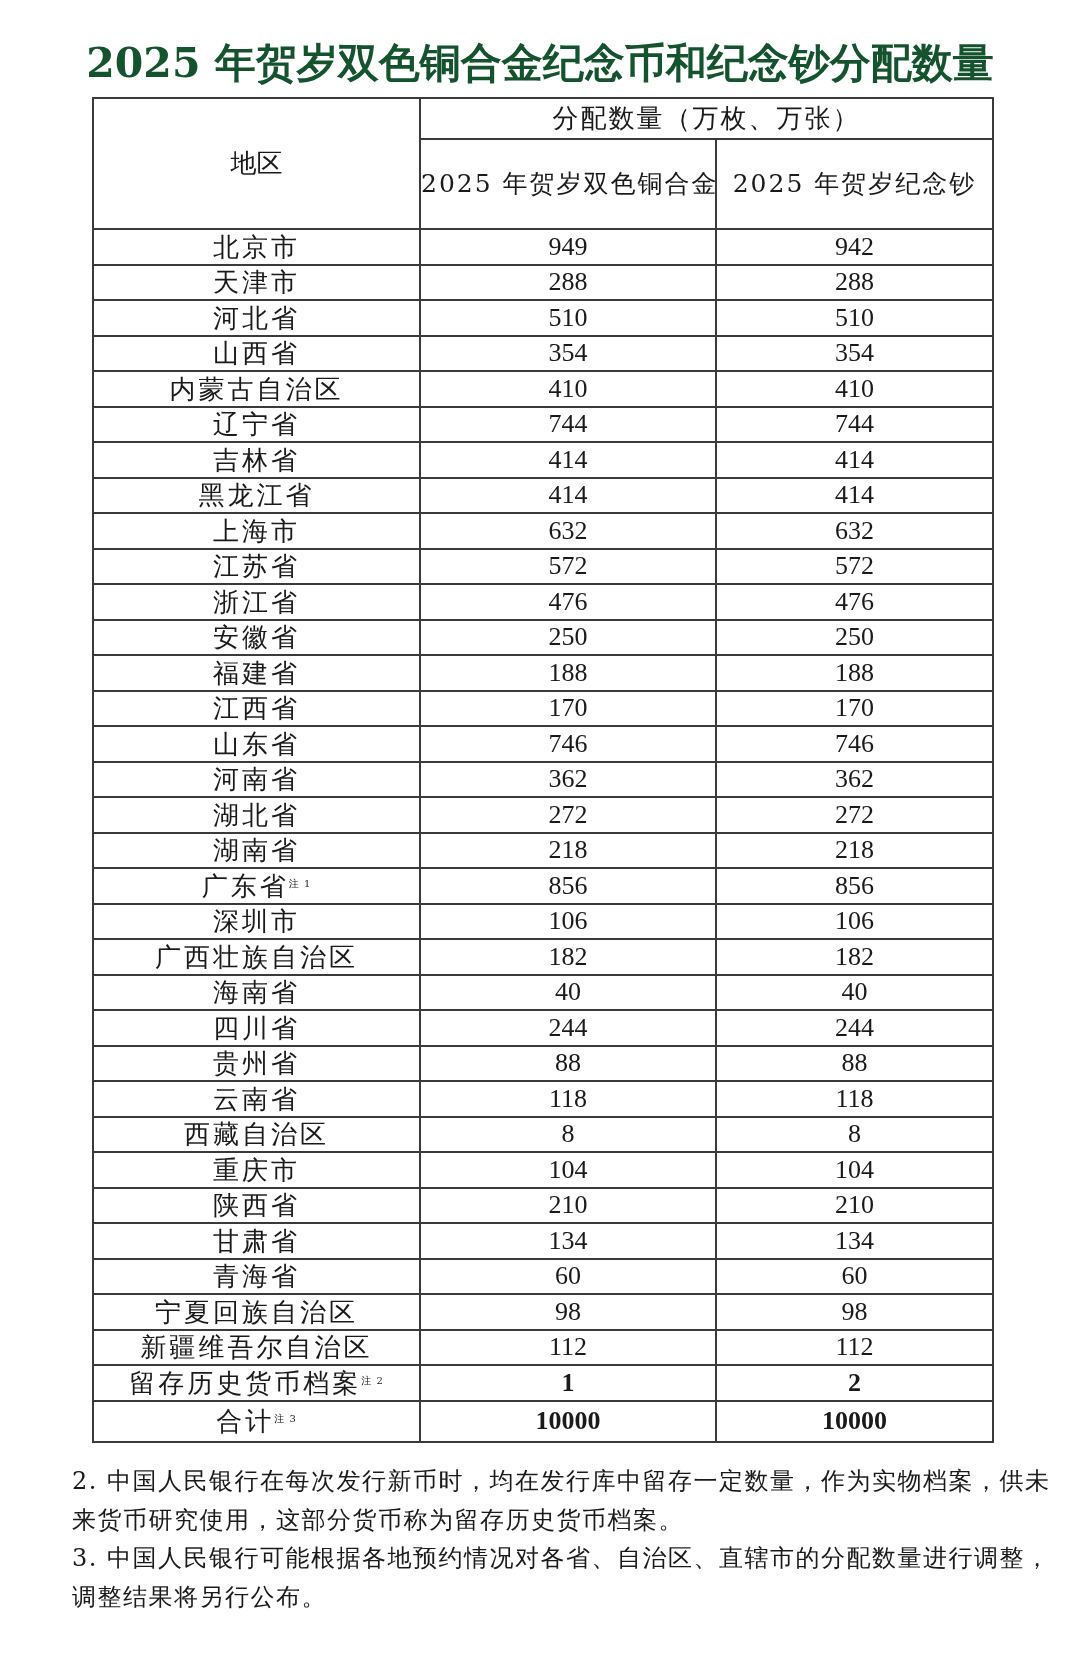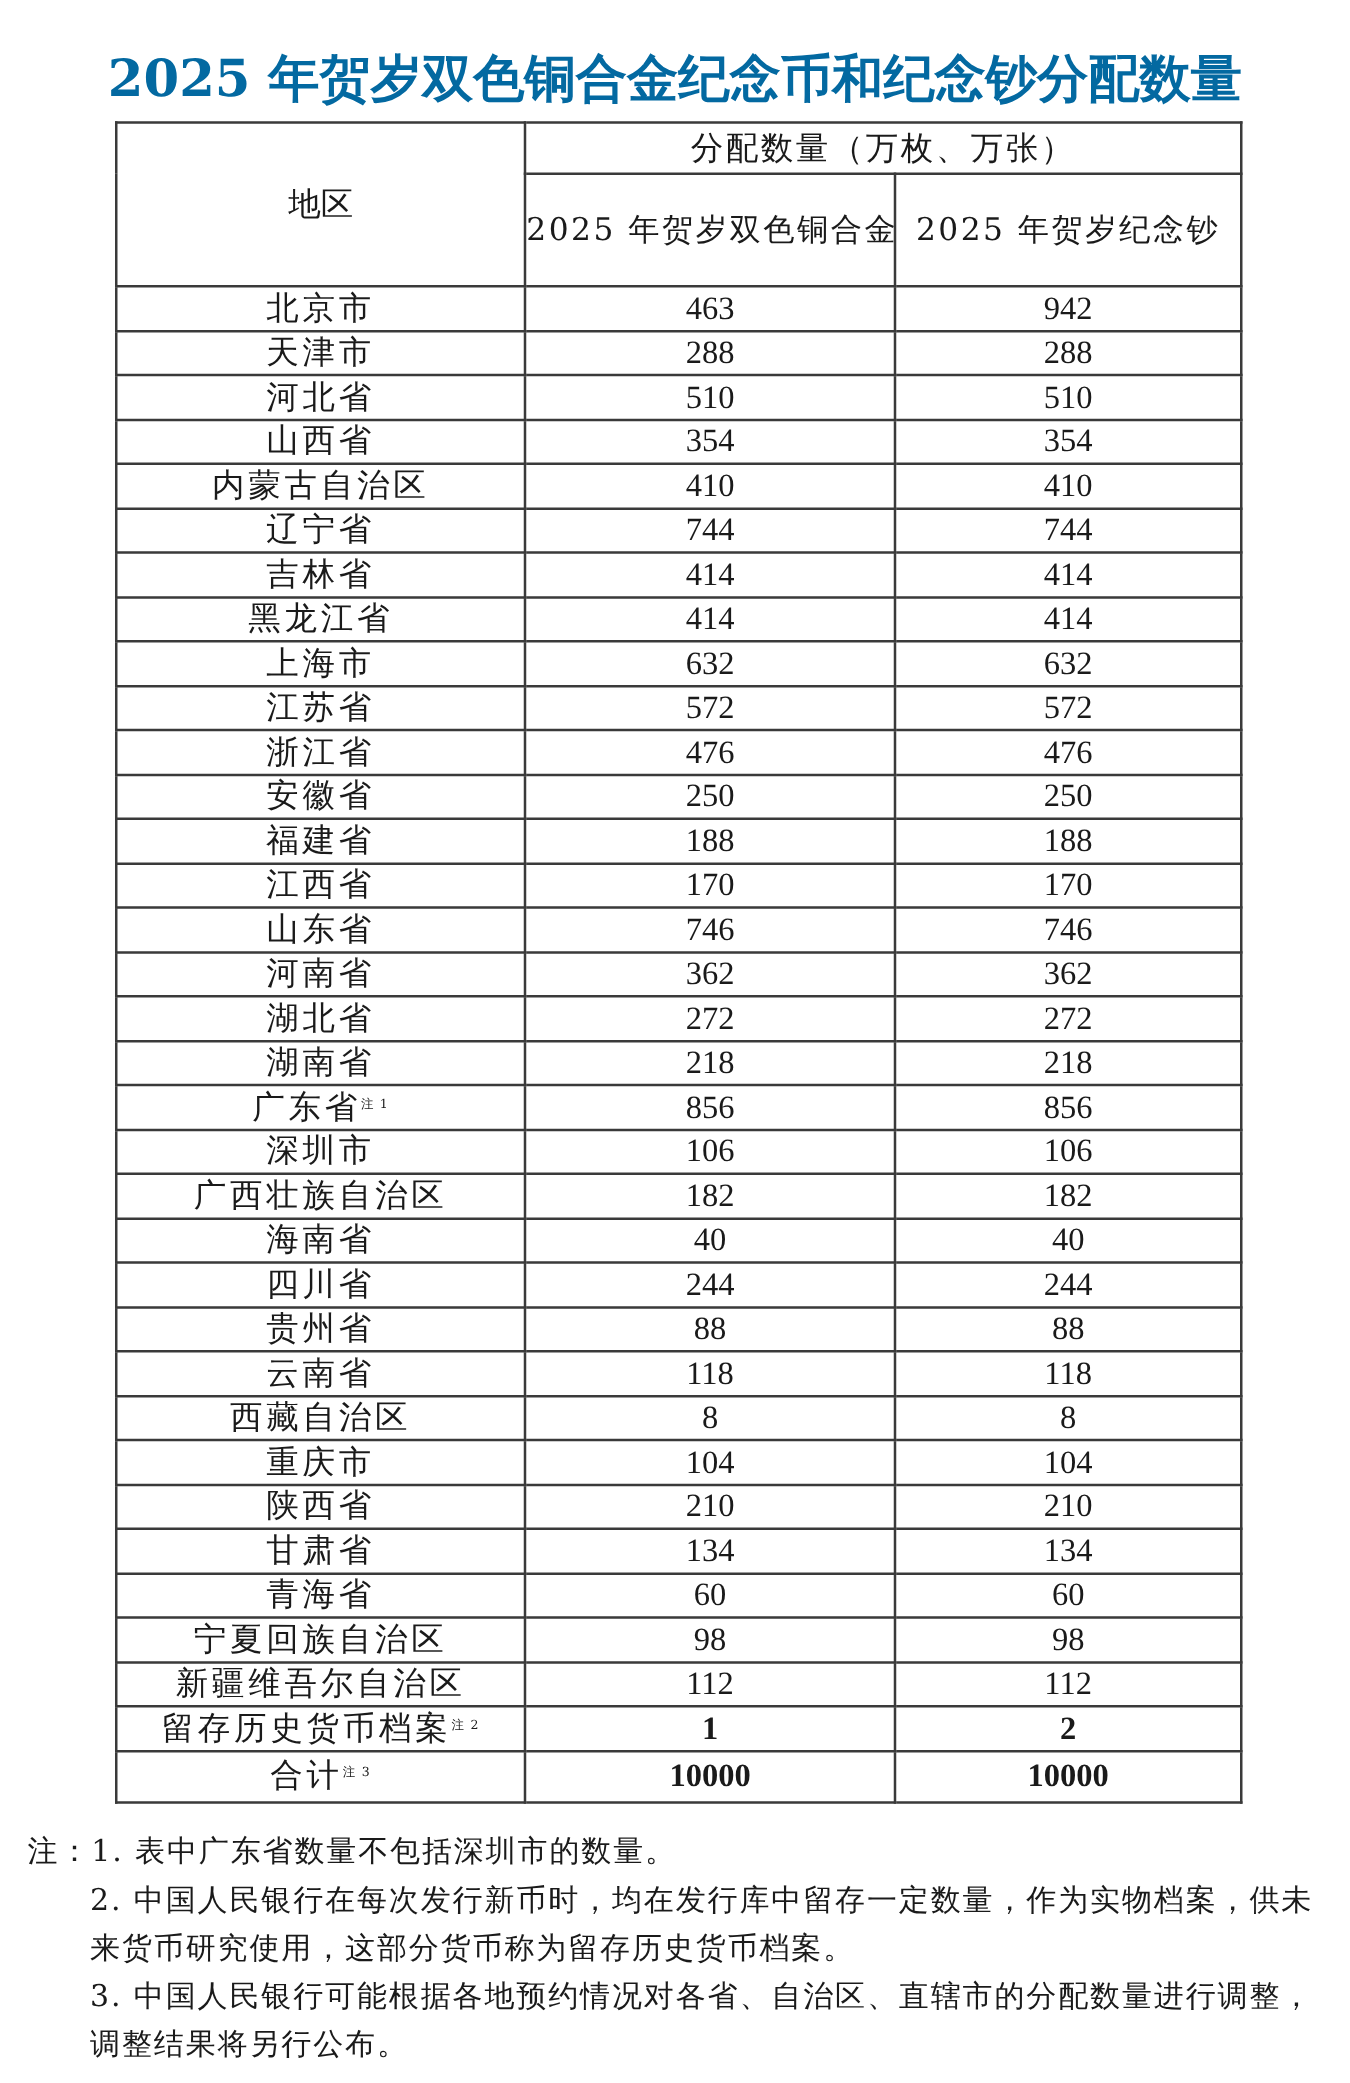--- a/index.html
+++ b/index.html
@@ -4,21 +4,21 @@
 <style>
   html, body { margin: 0; padding: 0; background: #ffffff; }
   body {
     width: 1080px; height: 1666px; position: relative; overflow: hidden;
     font-family: "DejaVu Serif", "Liberation Serif", serif;
     color: #1a1a1a;
   }
   .title {
     position: absolute; left: 0; top: 36px; width: 1080px;
     text-align: center; font-size: 41px; font-weight: bold; line-height: 54px;
-    letter-spacing: 0px; color: #0369a1;
+    letter-spacing: 0px; color: #14532d;
   }
   table.dist {
     position: absolute; left: 92px; top: 97px;
     width: 900px; border-collapse: collapse; table-layout: fixed;
   }
   table.dist td, table.dist th {
     border: 2px solid #3a3a3a; padding: 0; text-align: center;
     font-weight: normal; vertical-align: middle; overflow: hidden; white-space: nowrap;
   }
   col.c1 { width: 327px; } col.c2 { width: 296px; } col.c3 { width: 277px; }
@@ -56,21 +56,21 @@
       <th class="group-head" colspan="2">分配数量（万枚、万张）</th>
     </tr>
     <tr>
       <th class="sub-head">2025 年贺岁双色铜合金纪念币</th>
       <th class="sub-head">2025 年贺岁纪念钞</th>
     </tr>
   </thead>
   <tbody id="tbody">
       <tr class="row">
         <td class="region"><span>北京市</span></td>
-        <td class="num">463</td>
+        <td class="num">949</td>
         <td class="num">942</td>
       </tr>
       <tr class="row">
         <td class="region"><span>天津市</span></td>
         <td class="num">288</td>
         <td class="num">288</td>
       </tr>
       <tr class="row">
         <td class="region"><span>河北省</span></td>
         <td class="num">510</td>
@@ -228,16 +228,15 @@
       </tr>
       <tr class="row bold total">
         <td class="region"><span>合计</span><sup class="note">注 3</sup></td>
         <td class="num">10000</td>
         <td class="num">10000</td>
       </tr>
     </tbody>
 </table>
 
 <div class="notes">
-  <p>注：1. 表中广东省数量不包括深圳市的数量。</p>
   <p class="indent">2. 中国人民银行在每次发行新币时，均在发行库中留存一定数量，作为实物档案，供未来货币研究使用，这部分货币称为留存历史货币档案。</p>
   <p class="indent">3. 中国人民银行可能根据各地预约情况对各省、自治区、直辖市的分配数量进行调整，调整结果将另行公布。</p>
 </div>
 
 </body></html>

